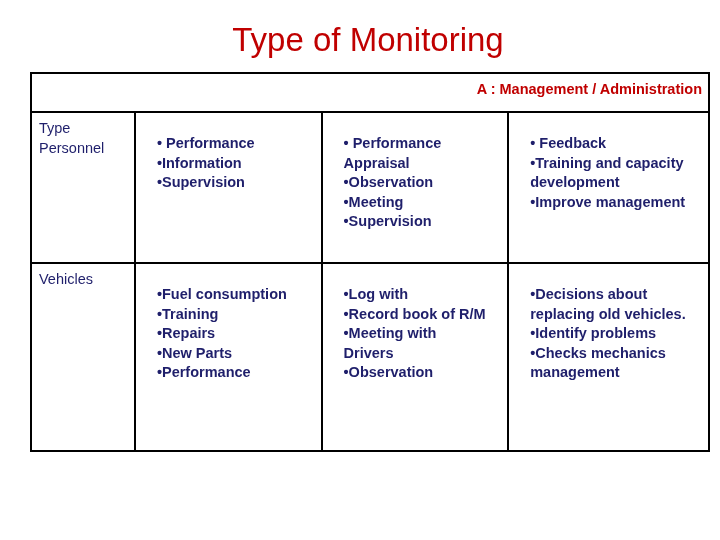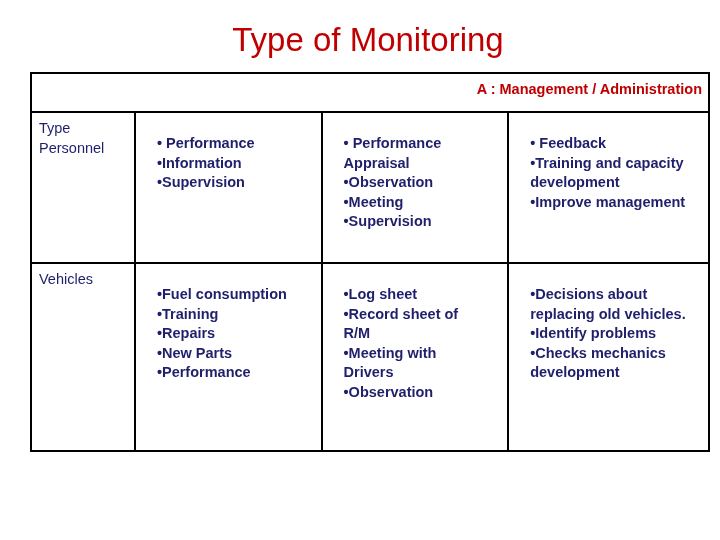--- a/index.html
+++ b/index.html
@@ -155,31 +155,31 @@
           <ul class="bullets">
               <li>•Fuel consumption</li>
               <li>•Training</li>
               <li>•Repairs</li>
               <li>•New Parts</li>
               <li>•Performance</li>
             </ul>
         </td>
         <td>
           <ul class="bullets">
-              <li>•Log sheet</li>
-              <li>•Record sheet of R/M</li>
+              <li>•Log with</li>
+              <li>•Record book of R/M</li>
               <li>•Meeting with Drivers</li>
               <li>•Observation</li>
             </ul>
         </td>
         <td>
           <ul class="bullets">
               <li>•Decisions about replacing old vehicles.</li>
               <li>•Identify problems</li>
-              <li>•Checks mechanics development</li>
+              <li>•Checks mechanics management</li>
             </ul>
         </td>
       </tr>
 
     </tbody>
   </table>
 
 </div>
 
 </body></html>

